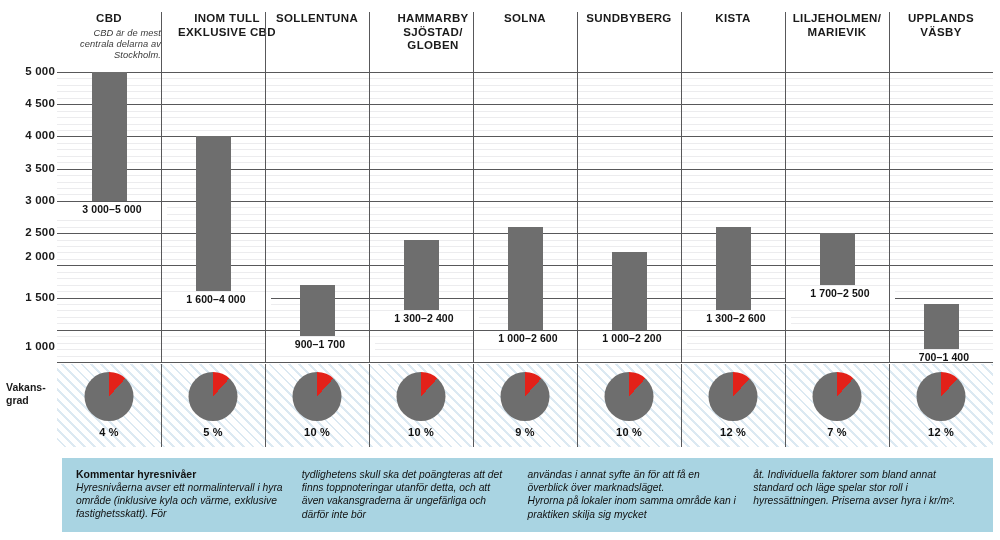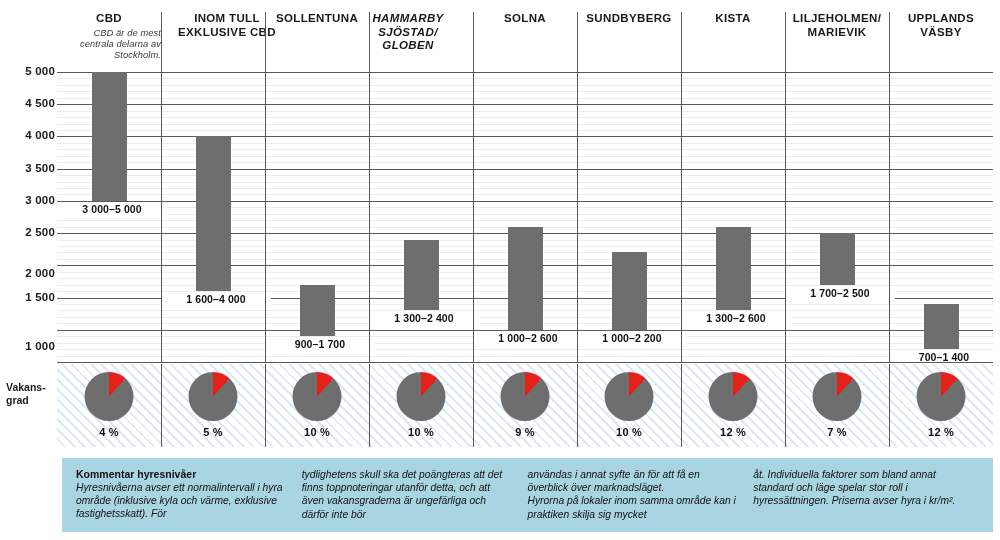--- a/index.html
+++ b/index.html
@@ -99,21 +99,21 @@
       <div class="hdr-cell" style="left: 0px;">
         <div class="hdr-title">CBD</div>
         <div class="hdr-sub">CBD är de mest centrala delarna av Stockholm.</div>
       </div>
       <div class="hdr-cell" style="left: 104px; margin-left: 14px;">
         <div class="hdr-title">INOM TULL EXKLUSIVE CBD</div>
       </div>
       <div class="hdr-cell" style="left: 208px;">
         <div class="hdr-title">SOLLENTUNA</div>
       </div>
-      <div class="hdr-cell" style="left: 299px; font-style: italic;">
+      <div class="hdr-cell" style="left: 324px;">
         <div class="hdr-title">HAMMARBY SJÖSTAD/ GLOBEN</div>
       </div>
       <div class="hdr-cell" style="left: 416px;">
         <div class="hdr-title">SOLNA</div>
       </div>
       <div class="hdr-cell" style="left: 520px;">
         <div class="hdr-title">SUNDBYBERG</div>
       </div>
       <div class="hdr-cell" style="left: 624px;">
         <div class="hdr-title">KISTA</div>
@@ -126,21 +126,21 @@
       </div>
     </div>
 
   <div class="ytick-wrap" id="yticks">
       <div class="ytick" style="top: -7px;">5 000</div>
       <div class="ytick" style="top: 25.2222px;">4 500</div>
       <div class="ytick" style="top: 57.4444px;">4 000</div>
       <div class="ytick" style="top: 89.6667px;">3 500</div>
       <div class="ytick" style="top: 121.889px;">3 000</div>
       <div class="ytick" style="top: 154.111px;">2 500</div>
-      <div class="ytick" style="top: 195px;">2 000</div>
+      <div class="ytick" style="top: 178px;">2 000</div>
       <div class="ytick" style="top: 218.556px;">1 500</div>
       <div class="ytick" style="top: 258px; margin-top: 10px;">1 000</div>
     </div>
 
   <div class="axis-top"></div>
   <div class="plot" id="plot">
       <div class="gl minor" style="top: 6.44444px;"></div>
       <div class="gl minor" style="top: 12.8889px;"></div>
       <div class="gl minor" style="top: 19.3333px;"></div>
       <div class="gl minor" style="top: 25.7778px;"></div>

